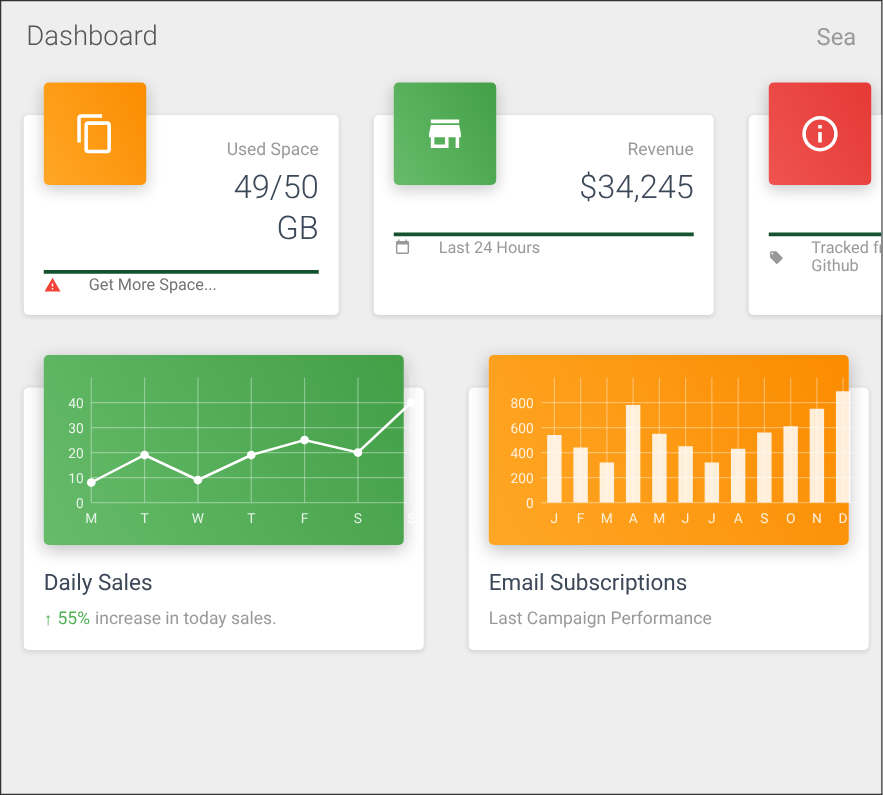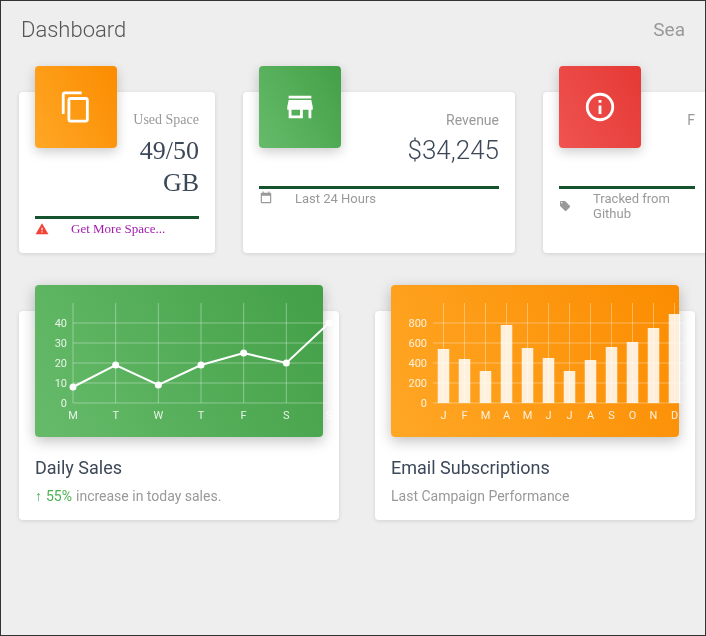--- a/index.html
+++ b/index.html
@@ -78,21 +78,21 @@
     border-top: 3px solid #14532d;
     margin-top: 18px;
     padding-top: 2px;
     text-align: left;
     font-size: 13px;
     color: #999;
     display: flex;
     align-items: center;
     gap: 22px;
   }
-  .card-footer .link { color: #a21caf; text-align: right; }
+  .card-footer .link { color: #737373; text-align: right; }
   .charts-row {
     display: flex;
     gap: 36px;
     padding: 58px 18px 0 18px;
   }
   .chart-card {
     background: #fff;
     border-radius: 4px;
     box-shadow: 0 1px 4px rgba(0,0,0,0.12);
     flex: 0 0 auto;
@@ -123,21 +123,21 @@
 </head>
 <body>
 
 <div class="header">
   <div class="page-title">Dashboard</div>
   <div class="search-label">Sea</div>
 </div>
 
 <div class="cards-row">
 
-  <div class="stat-card" style="width:196px;font-family:Liberation Serif, serif;">
+  <div class="stat-card" style="width:252px;">
     <div class="icon-tile tile-orange">
       <svg class="icon-svg" width="34" height="34" viewBox="0 0 24 24">
           <path d="M16 1H4c-1.1 0-2 .9-2 2v14h2V3h12V1zm3 4H8c-1.1 0-2 .9-2 2v14c0 1.1.9 2 2 2h11c1.1 0 2-.9 2-2V7c0-1.1-.9-2-2-2zm0 16H8V7h11v14z"></path>
         </svg>
     </div>
     <div class="stat-category">Used Space</div>
     <div class="stat-value">49/50</div>
     <div class="stat-unit">GB</div>
     <div class="card-footer">
       <svg class="footer-warn" width="14" height="14" viewBox="0 0 24 24">

